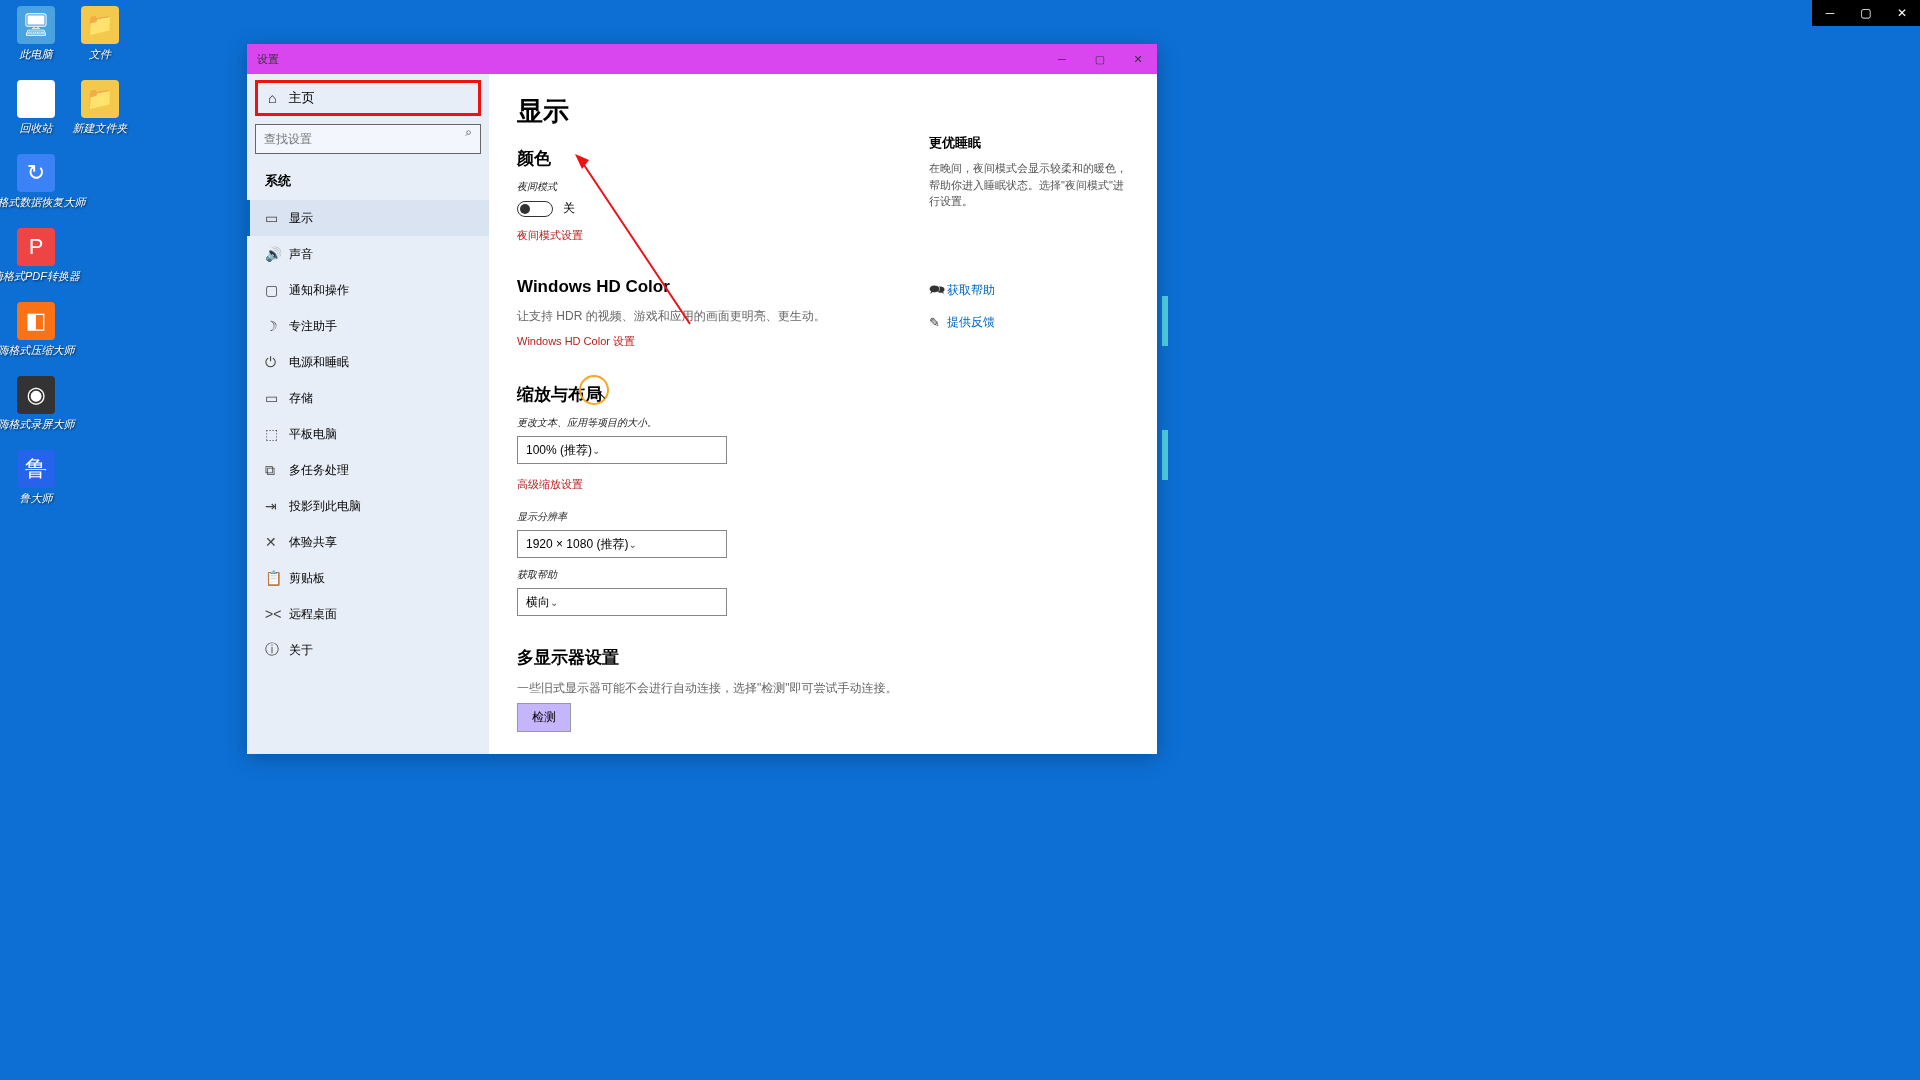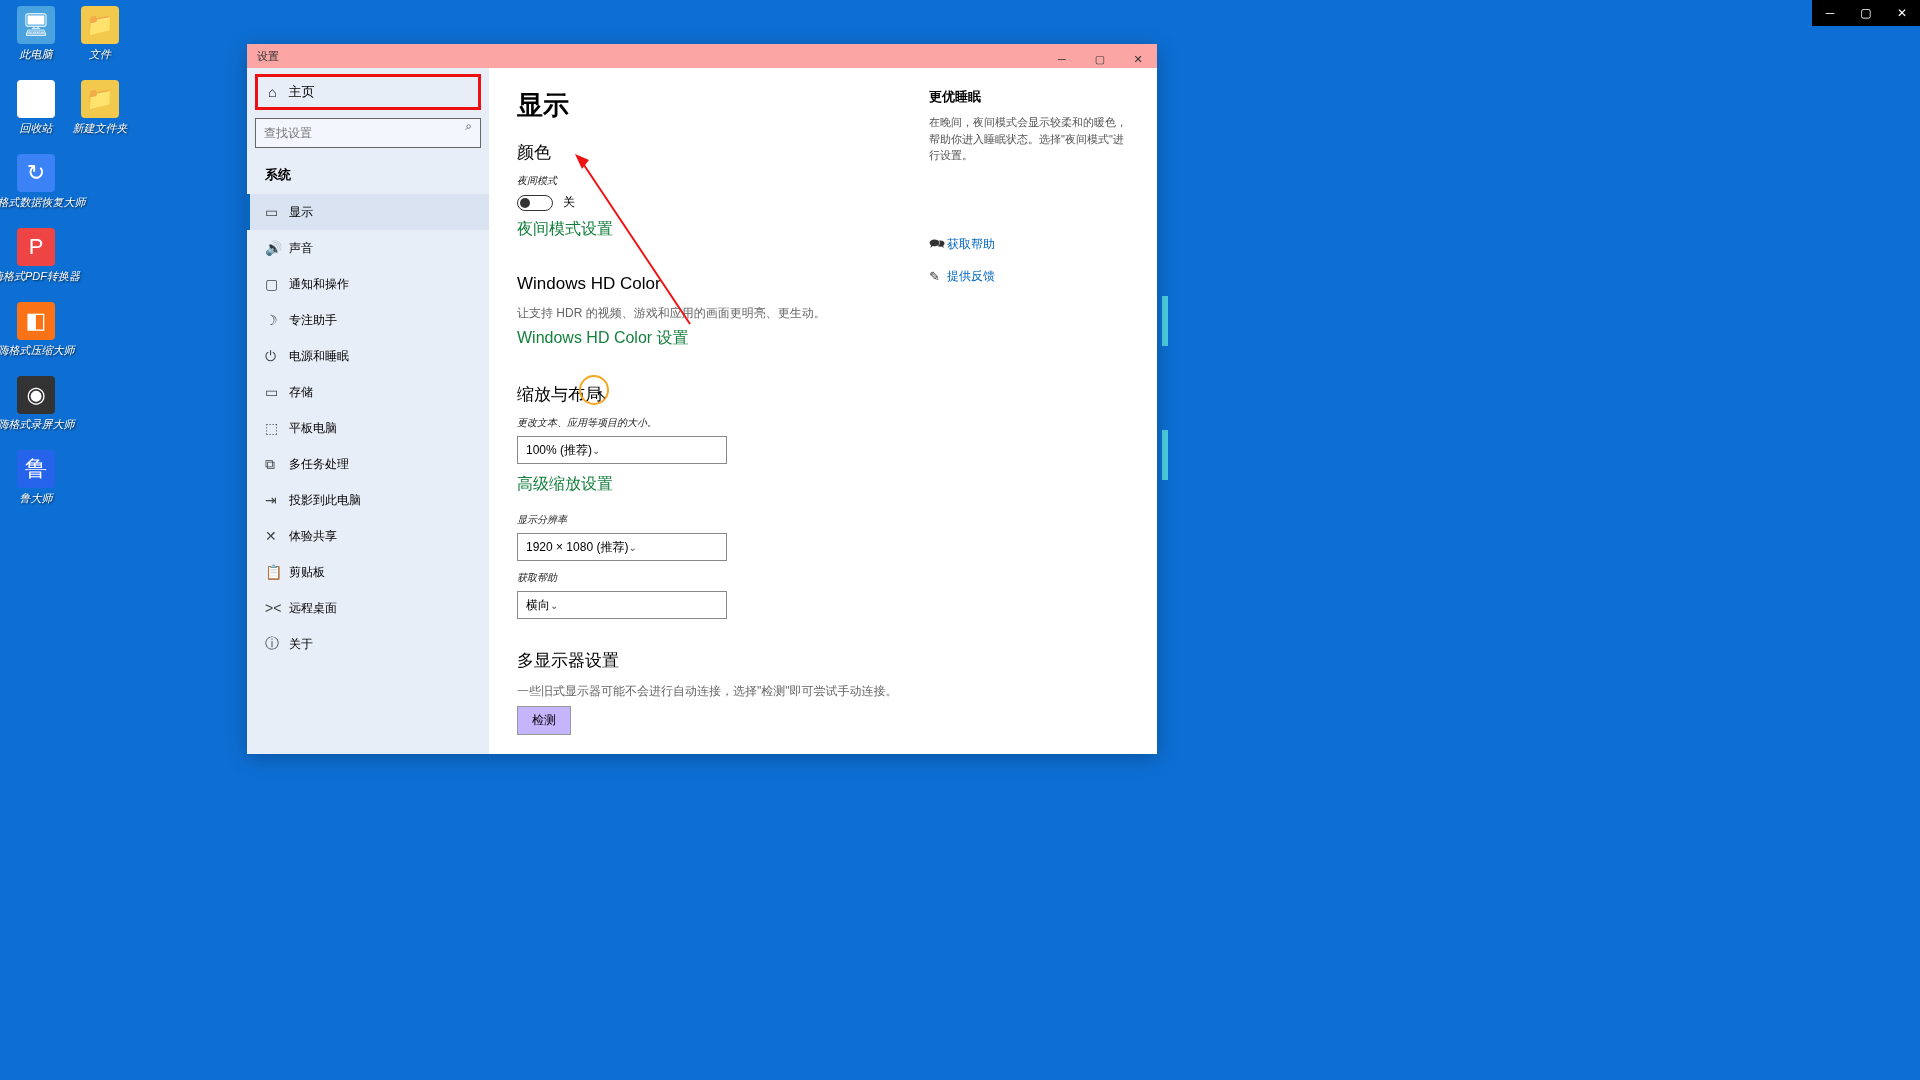--- a/index.html
+++ b/index.html
@@ -14,21 +14,21 @@
 .dicon { width: 60px; display: flex; flex-direction: column; align-items: center; margin-bottom: 18px; cursor: pointer; }
 .dicon .ic { width: 38px; height: 38px; border-radius: 4px; display: flex; align-items: center; justify-content: center; font-size: 22px; color: #fff; }
 .dicon .lbl { color: #fff; font-size: 11px; text-shadow: 1px 1px 2px rgba(0,0,0,.7); text-align: center; margin-top: 3px; white-space: nowrap; font-style: italic; }
 .desktop-icons2 { position: absolute; top: 6px; left: 70px; width: 60px; }
 
 
 .accent-bar { position: absolute; right: 752px; width: 6px; height: 50px; background: #4dd0e1; }
 
 
 .settings-window { position: absolute; left: 247px; top: 44px; width: 910px; height: 710px; background: #fff; box-shadow: 0 4px 20px rgba(0,0,0,.25); display: flex; flex-direction: column; }
-.titlebar { height: 24px; display: flex; align-items: center; padding: 0 10px; font-size: 11px; color: #333; position: relative; background:#fca5a5;text-align:right; }
+.titlebar { height: 30px; display: flex; align-items: center; padding: 0 10px; font-size: 11px; color: #333; position: relative; background:#d946ef;text-align:right; }
 .titlebar .t-controls { position: absolute; right: 0; top: 0; display: flex; }
 .titlebar .t-controls div { width: 38px; height: 30px; display: flex; align-items: center; justify-content: center; color: #333; }
 
 .settings-body { flex: 1; display: flex; overflow: hidden; }
 
 
 .sidebar { width: 242px; background: #e8eef7; display: flex; flex-direction: column; padding-top: 6px; }
 .home-btn { margin: 0 8px 6px 8px; height: 36px; display: flex; align-items: center; padding-left: 10px; font-size: 13px; border: 3px solid #e11; }
 .home-btn .ic { margin-right: 12px; font-size: 14px; }
 .search-box { margin: 2px 8px 10px 8px; height: 30px; border: 1px solid #666; background: #f3f7fd; display: flex; padding: 0 8px; }
@@ -38,27 +38,27 @@
 .side-header { padding: 8px 18px 10px 18px; font-size: 13px; font-weight: 600; }
 .side-list { display: flex; flex-direction: column; }
 .side-item { height: 36px; display: flex; align-items: center; padding-left: 18px; font-size: 12px; cursor: pointer; position: relative; }
 .side-item .sic { width: 24px; font-size: 14px; color: #444; }
 .side-item.active { background: #d9e3f2; }
 .side-item.active::before { content:""; position:absolute; left:0; top:0; bottom:0; width:3px; background:#0067c0; }
 
 
 .content { flex: 1; display: flex; padding: 20px 28px 10px 28px; overflow-y: auto; }
 .content-main { flex: 1; max-width: 440px; }
-.content-aside { width: 200px; margin-left: 20px; }
+.content-aside { width: 200px; margin-left: 20px; margin-top: 40px; }
 
 h1.page-title { font-size: 26px; font-weight: 600; margin-bottom: 18px; }
-h2.sect { font-size: 17px; font-weight: 400; margin-bottom: 10px; margin-top: 6px; }
+h2.sect { font-size: 17px; font-weight: 700; margin-bottom: 10px; margin-top: 6px; }
 .sub-label { font-size: 10px; color: #222; margin-bottom: 6px; margin-top: 4px; font-style: italic; }
 .desc-text { font-size: 12px; color: #666; margin-bottom: 6px; line-height: 1.5; }
-.link { color: #15803d; font-size: 16px; cursor: pointer; margin-bottom: 14px; display: inline-block; }
+.link { color: #b91c1c; font-size: 11px; cursor: pointer; margin-bottom: 14px; display: inline-block; }
 
 .toggle-row { display: flex; align-items: center; margin-bottom: 8px; }
 .toggle { width: 36px; height: 16px; border: 1px solid #333; border-radius: 8px; position: relative; margin-right: 10px; }
 .toggle::after { content: ""; position: absolute; left: 2px; top: 2px; width: 10px; height: 10px; background: #333; border-radius: 50%; }
 .toggle-label { font-size: 12px; }
 
 .dropdown { width: 210px; height: 28px; border: 1px solid #888; display: flex; align-items: center; padding: 0 8px; font-size: 12px; margin-bottom: 10px; background: #fff; }
 .dropdown .chev { font-size: 10px; color: #555; }
 
 .btn { border: 1px solid #999; background: #c4b5fd; padding: 5px 14px; font-size: 12px; cursor: pointer; display: inline-block; margin-bottom: 14px; }

